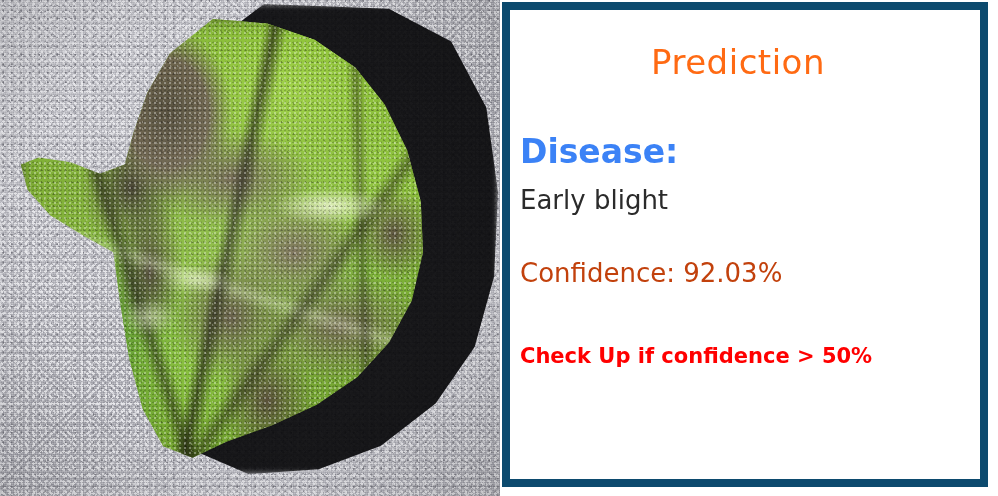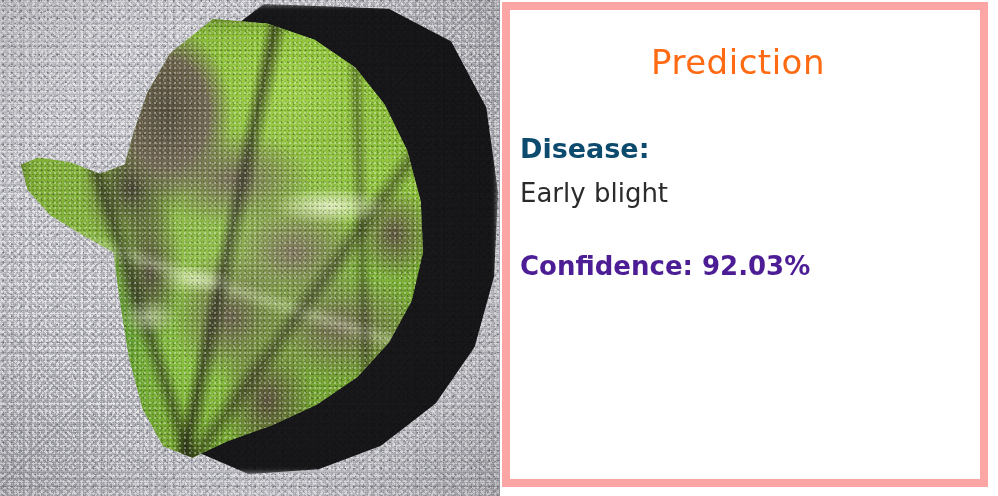--- a/index.html
+++ b/index.html
@@ -167,58 +167,58 @@
     width: 498px;
     height: 496px;
     background: #ffffff;
     box-sizing: border-box;
     padding: 2px 10px 9px 2px;
   }
   .card {
     width: 100%;
     height: 100%;
     box-sizing: border-box;
-    border: 8px solid #fca5a5;
+    border: 8px solid #0c4a6e;
     background: #ffffff;
     padding: 0 24px 0 10px;
     position: relative;
   }
 
   .pred-title {
     text-align: center;
     color: #ff6a13;
     font-size: 34px;
     font-weight: 400;
     letter-spacing: .5px;
     margin: 32px 0 0 0;
     font-family: "DejaVu Sans", sans-serif;
   }
 
   .rows {
     margin-top: 52px;
   }
   .row-label-disease {
-    color: #0c4a6e;
-    font-size: 27px;
+    color: #3b82f6;
+    font-size: 33px;
     font-weight: 700;
     line-height: 1.08;
     white-space: nowrap;
   }
   .row-value-disease {
     color: #2b2b2b;
     font-size: 26px;
     font-weight: 400;
     line-height: 1.08;
     margin-top: 16px;
     white-space: nowrap;
   }
   .row-confidence {
-    color: #4c1d95;
+    color: #c2410c;
     font-size: 26px;
-    font-weight: 700;
+    font-weight: 400;
     line-height: 1.08;
     margin-top: 45px;
     white-space: nowrap;
   }
   .row-warning {
     color: #ff0000;
     font-size: 21px;
     font-weight: 700;
     line-height: 1.08;
     margin-top: 58px;
@@ -251,18 +251,19 @@
       <div class="pred-title">Prediction</div>
 
       <div class="rows">
 
         <div class="row-label-disease">Disease:</div>
 
         <div class="row-value-disease">Early blight</div>
 
         <div class="row-confidence">Confidence: 92.03%</div>
 
+        <div class="row-warning">Check Up if confidence &gt; 50%</div>
 
       </div>
     </div>
   </div>
 
 </div>
 
 </body></html>

